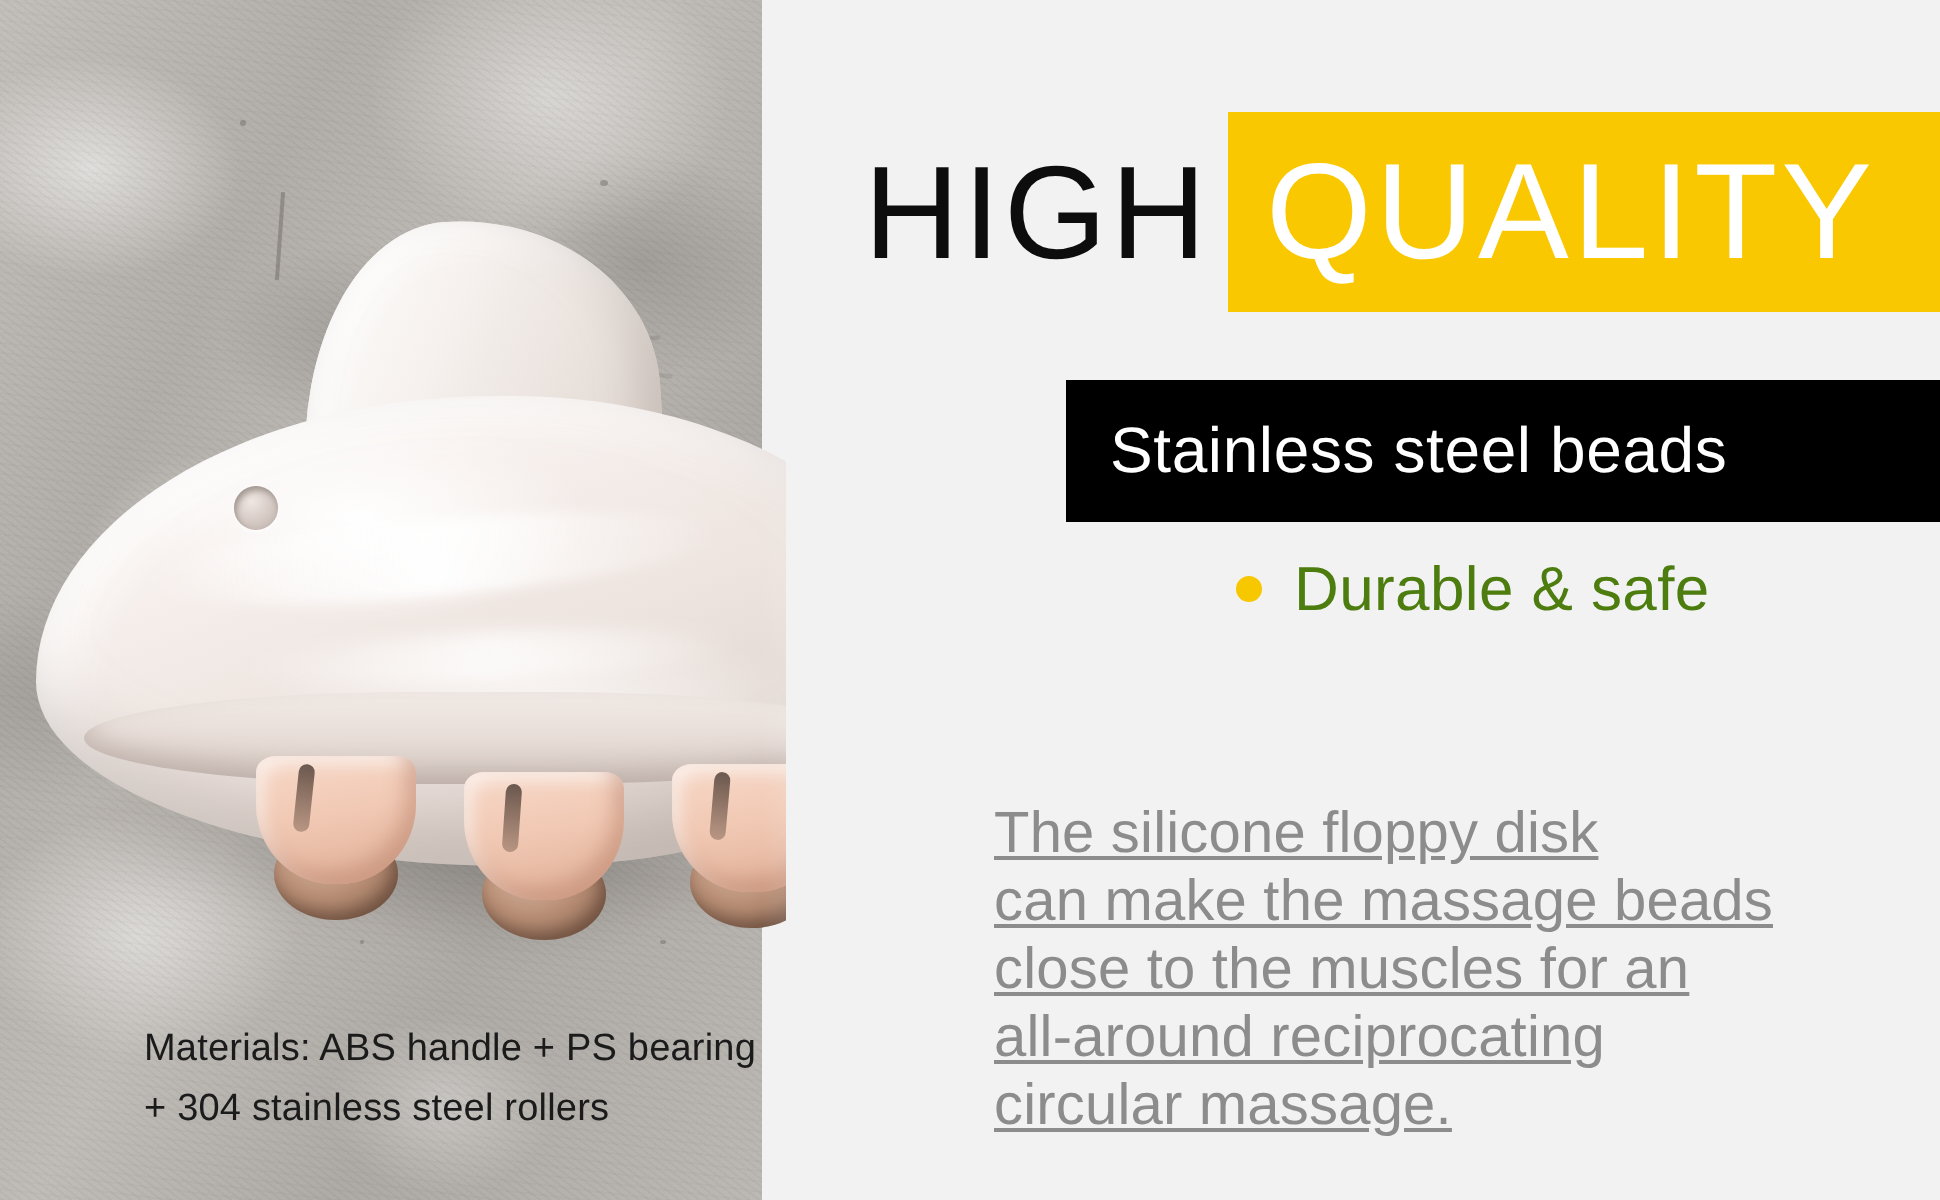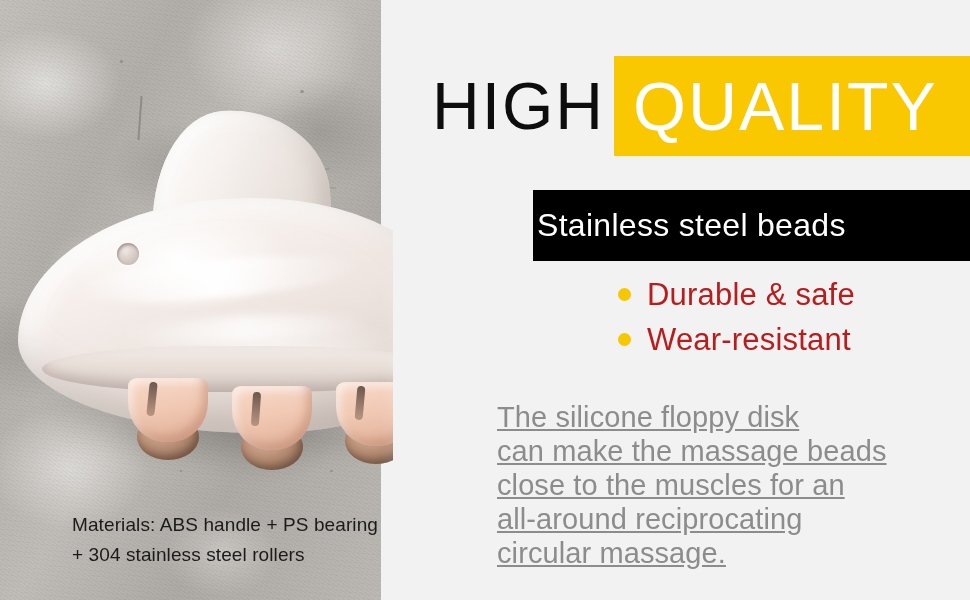--- a/index.html
+++ b/index.html
@@ -133,29 +133,29 @@
   }
   .headline .h-accent{
     font-size:68px;line-height:1;font-weight:400;color:#ffffff;letter-spacing:2px;
   }
 
   .band{
     position:absolute;left:140px;top:190px;width:830px;height:71px;background:#000000;
     display:flex;align-items:center;
   }
   .band-text{
-    color:#ffffff;font-size:32px;letter-spacing:.3px;padding-left:4px;font-weight:400;
+    color:#ffffff;font-size:32px;letter-spacing:.3px;padding-left:22px;font-weight:400;
   }
 
   .bullets{position:absolute;left:225px;top:272px;}
   .bullet-row{display:flex;align-items:center;height:45px;}
   .bullet-dot{
     width:13px;height:13px;border-radius:50%;background:#f7c700;flex:0 0 auto;margin-right:16px;
   }
-  .bullet-label{font-size:31px;color:#b91c1c;letter-spacing:.2px;}
+  .bullet-label{font-size:31px;color:#4d7c0f;letter-spacing:.2px;}
 
   .body-copy{
     position:absolute;left:104px;top:400px;width:470px;
     font-size:29px;line-height:34px;color:#8c8c8c;letter-spacing:.1px;white-space:pre-line;text-decoration:underline;
   }
 </style>
 </head>
 <body>
 
 <div id="stage">
@@ -213,24 +213,20 @@
 
     <div class="band">
       <span class="band-text">Stainless steel beads</span>
     </div>
 
     <div class="bullets">
       <div class="bullet-row">
         <span class="bullet-dot"></span>
         <span class="bullet-label">Durable &amp; safe</span>
       </div>
-      <div class="bullet-row">
-        <span class="bullet-dot"></span>
-        <span class="bullet-label">Wear-resistant</span>
-      </div>
     </div>
 
     <div class="body-copy">The silicone floppy disk
 can make the massage beads
 close to the muscles for an
 all-around reciprocating
 circular massage.</div>
   </div>
 
 </div>

